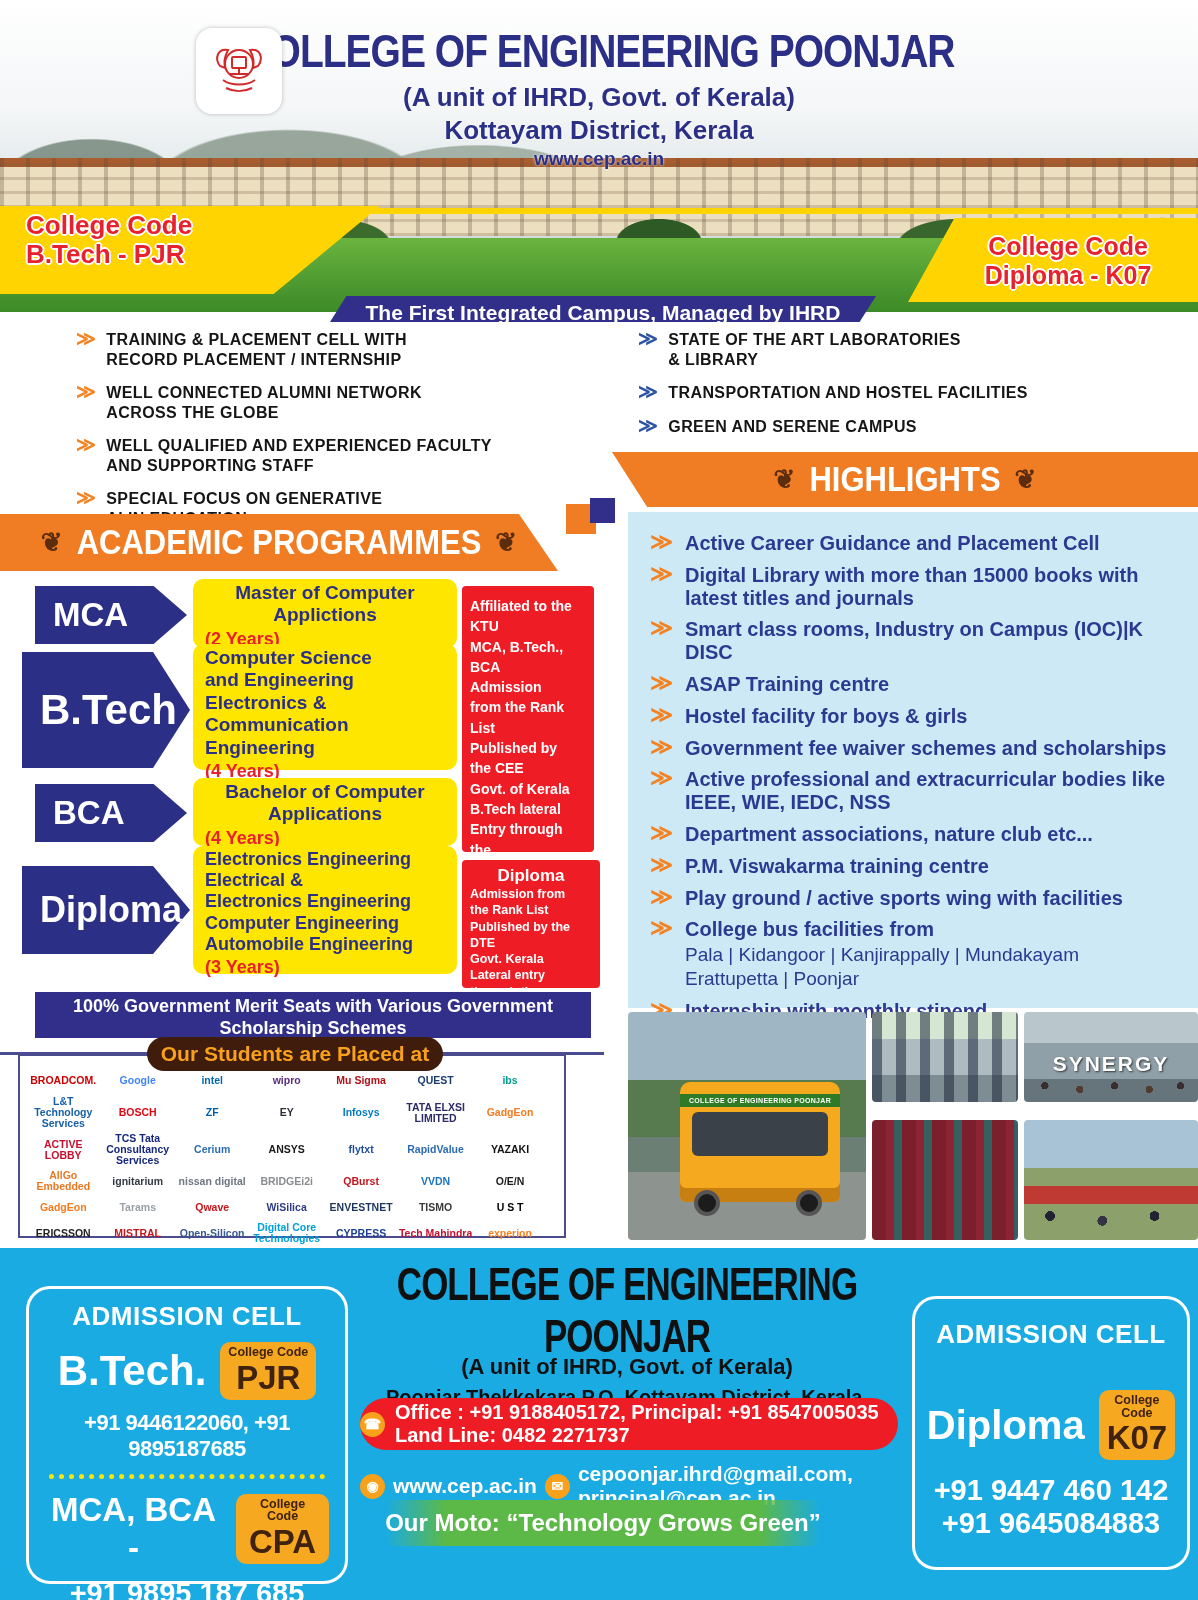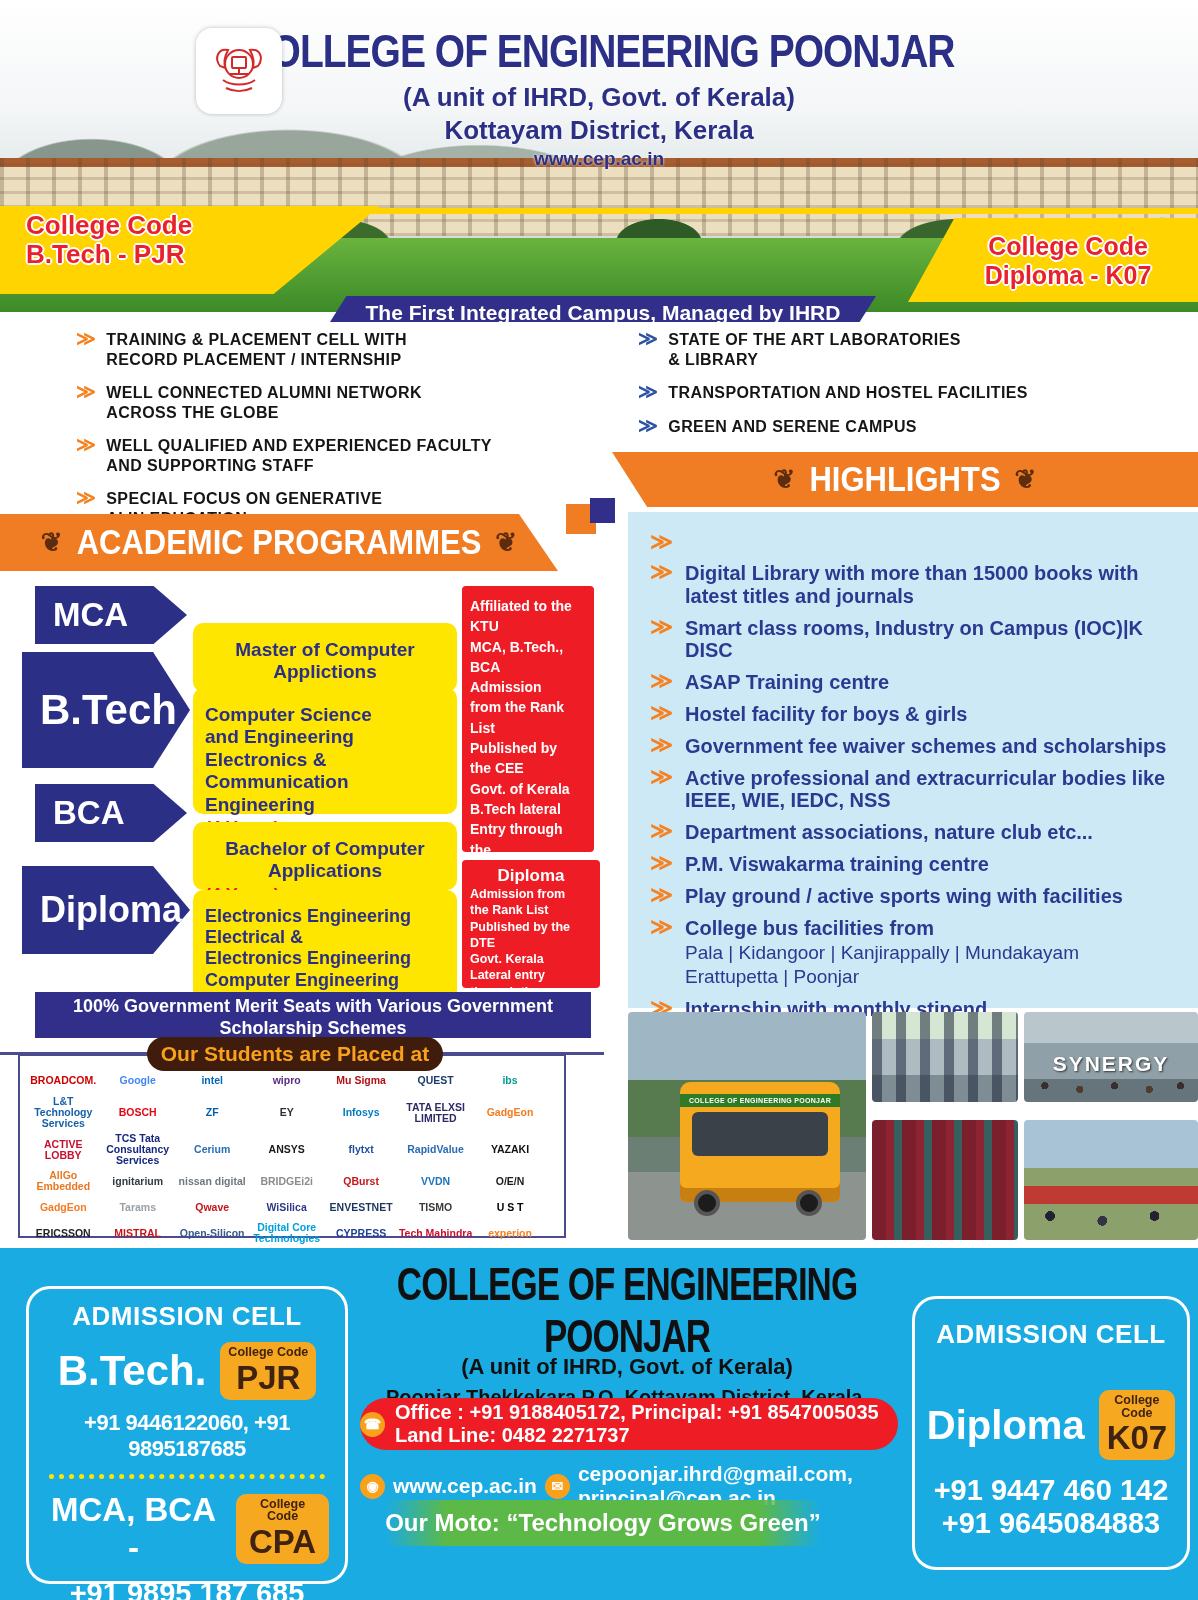--- a/index.html
+++ b/index.html
@@ -72,21 +72,21 @@
   .acad-banner{left:0;top:514px;width:558px;height:57px;clip-path:polygon(0 0,93% 0,100% 100%,0 100%);}
   .hl-banner{left:612px;top:452px;width:586px;height:55px;clip-path:polygon(0 0,100% 0,100% 100%,6% 100%);}
   .sq-orange{left:566px;top:504px;width:30px;height:30px;background:#f07c23;}
   .sq-navy{left:590px;top:498px;width:25px;height:25px;background:#312f8a;}
 
   
   .prog-arrow{background:#2b2f86;color:#fff;font-weight:bold;display:flex;align-items:center;
       justify-content:flex-start;padding-left:18px;box-sizing:border-box;
       clip-path:polygon(0 0,78% 0,100% 50%,78% 100%,0 100%);}
   .prog-box{background:#ffe600;border-radius:10px;color:#2b2f86;font-weight:bold;
-      padding:16px 12px;box-sizing:border-box;text-align:left;margin-top:44px;}
+      padding:3px 12px;box-sizing:border-box;text-align:left;}
   .prog-desc{font-size:19px;line-height:1.18;}
   .prog-years{color:#e8212e;font-size:18px;text-align:left;margin-top:2px;}
   .red-note{background:#ee1c25;color:#fff;font-weight:bold;border-radius:4px;
       padding:10px 8px;box-sizing:border-box;}
   .merit-banner{left:35px;top:992px;width:556px;height:46px;background:#312f8a;color:#fff;
       font-weight:bold;font-size:18px;text-align:center;line-height:1.2;padding-top:4px;box-sizing:border-box;}
 
   
   .hl-panel{left:628px;top:512px;width:570px;height:496px;background:#cde9f6;
       padding:20px 14px 0 22px;box-sizing:border-box;}
@@ -346,20 +346,24 @@
 DTE, Govt. of Kerala</div>
   </div>
 
   <div class="abs merit-banner prewrap">100% Government Merit Seats with Various Government Scholarship Schemes
 and College of Engineering Poonjar Alumni Scholarship Scheme</div>
 
   <div class="abs hl-panel">
 
       <div class="hl-item">
         <span class="feat-arrow">≫</span>
+        <span>
+          <span>Active Career Guidance and Placement Cell</span>
+          
+        </span>
       </div>
 
       <div class="hl-item">
         <span class="feat-arrow">≫</span>
         <span>
           <span>Digital Library with more than 15000 books with latest titles and journals</span>
           
         </span>
       </div>
 

